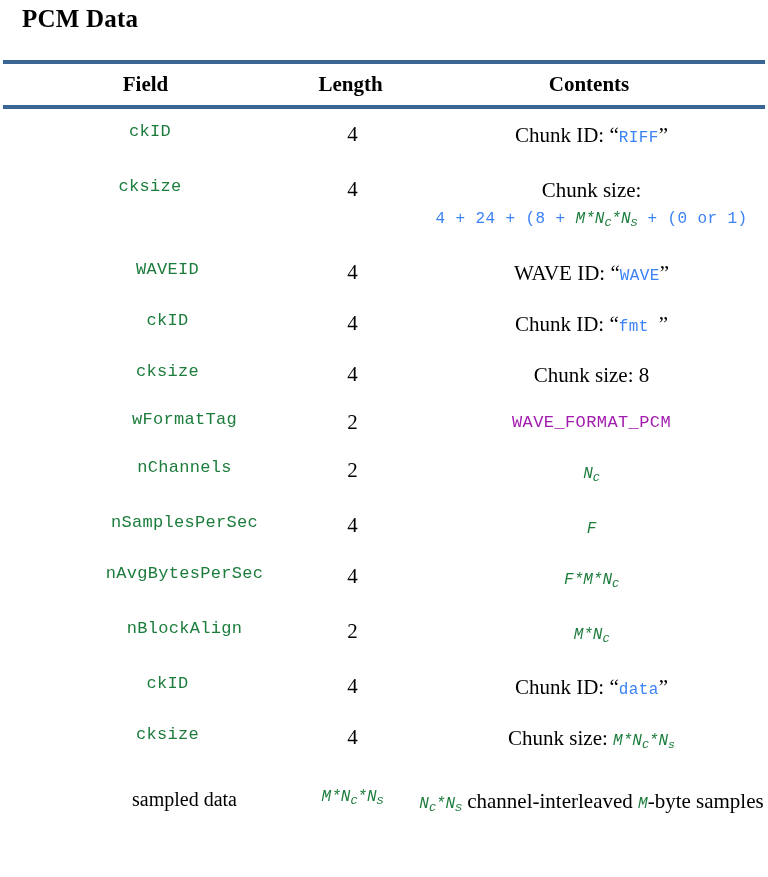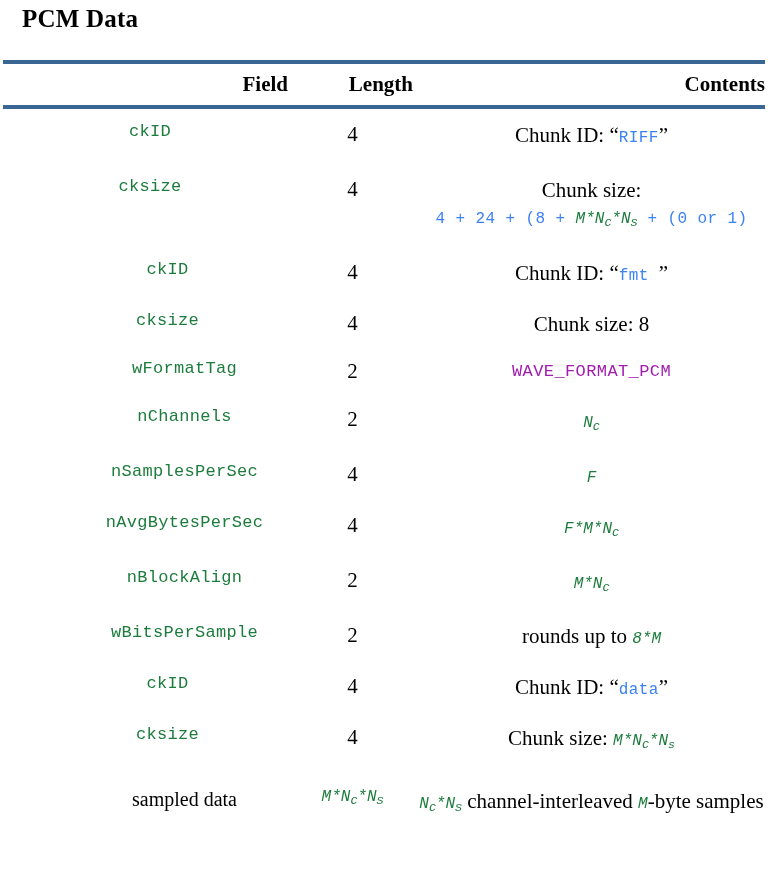--- a/index.html
+++ b/index.html
@@ -50,21 +50,21 @@
     table-layout: fixed;
   }
   table.pcm col.c-field   { width: 285px; }
   table.pcm col.c-length  { width: 125px; }
   table.pcm col.c-contents{ width: 352px; }
 
   thead th {
     font-family: "Liberation Serif", "DejaVu Serif", serif;
     font-weight: bold;
     font-size: 21px;
-    text-align: right;
+    text-align: center;
     padding: 8px 0 8px 0;
     vertical-align: middle;
   }
   thead th.h-field    { padding-left: 0px; }
   thead th.h-length   { }
   thead th.h-contents { }
 
   tbody td {
     vertical-align: top;
     padding: 0;
@@ -182,20 +182,25 @@
           <td class="fld ind0">ckID</td>
           <td class="len">4</td>
           <td class="cnt">Chunk ID: “<span class="m">RIFF</span>”</td>
         </tr>
         <tr class="r tall">
           <td class="fld ind0">cksize</td>
           <td class="len">4</td>
           <td class="cnt">Chunk size: <span class="m">4 + 24 + (8 + </span><span class="mi">M*N<sub>C</sub>*N<sub>S</sub></span><span class="m"> + (0 or 1)</span></td>
         </tr>
         <tr class="r">
+          <td class="fld ind1">WAVEID</td>
+          <td class="len">4</td>
+          <td class="cnt">WAVE ID: “<span class="m">WAVE</span>”</td>
+        </tr>
+        <tr class="r">
           <td class="fld ind1">ckID</td>
           <td class="len">4</td>
           <td class="cnt">Chunk ID: “<span class="m">fmt </span>”</td>
         </tr>
         <tr class="r">
           <td class="fld ind1">cksize</td>
           <td class="len">4</td>
           <td class="cnt">Chunk size: 8</td>
         </tr>
         <tr class="r">
@@ -215,25 +220,20 @@
         </tr>
         <tr class="r">
           <td class="fld ind2">nAvgBytesPerSec</td>
           <td class="len">4</td>
           <td class="cnt"><span class="mi">F*M*N<sub>C</sub></span></td>
         </tr>
         <tr class="r">
           <td class="fld ind2">nBlockAlign</td>
           <td class="len">2</td>
           <td class="cnt"><span class="mi">M*N<sub>C</sub></span></td>
-        </tr>
-        <tr class="r">
-          <td class="fld ind2">wBitsPerSample</td>
-          <td class="len">2</td>
-          <td class="cnt">rounds up to <span class="mi">8*M</span></td>
         </tr>
         <tr class="r">
           <td class="fld ind1">ckID</td>
           <td class="len">4</td>
           <td class="cnt">Chunk ID: “<span class="m">data</span>”</td>
         </tr>
         <tr class="r">
           <td class="fld ind1">cksize</td>
           <td class="len">4</td>
           <td class="cnt">Chunk size: <span class="mi">M*N<sub>C</sub>*N<sub>s</sub></span></td>

